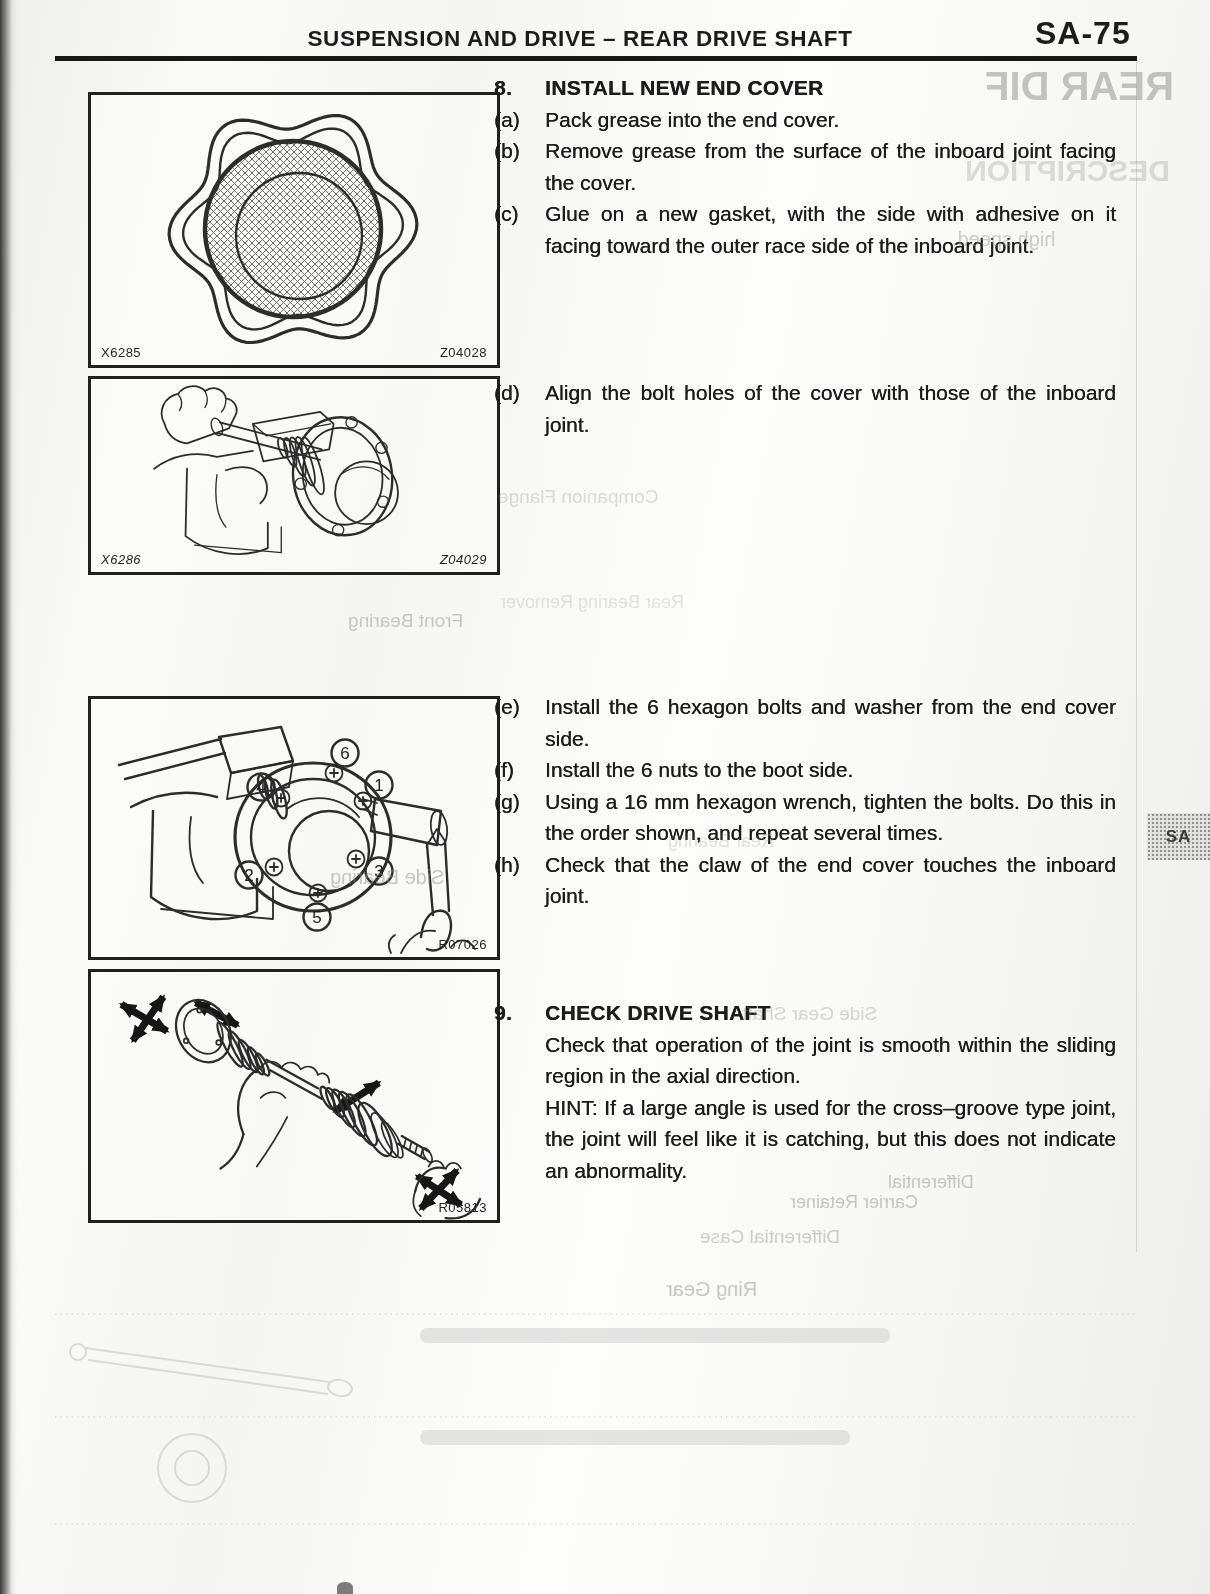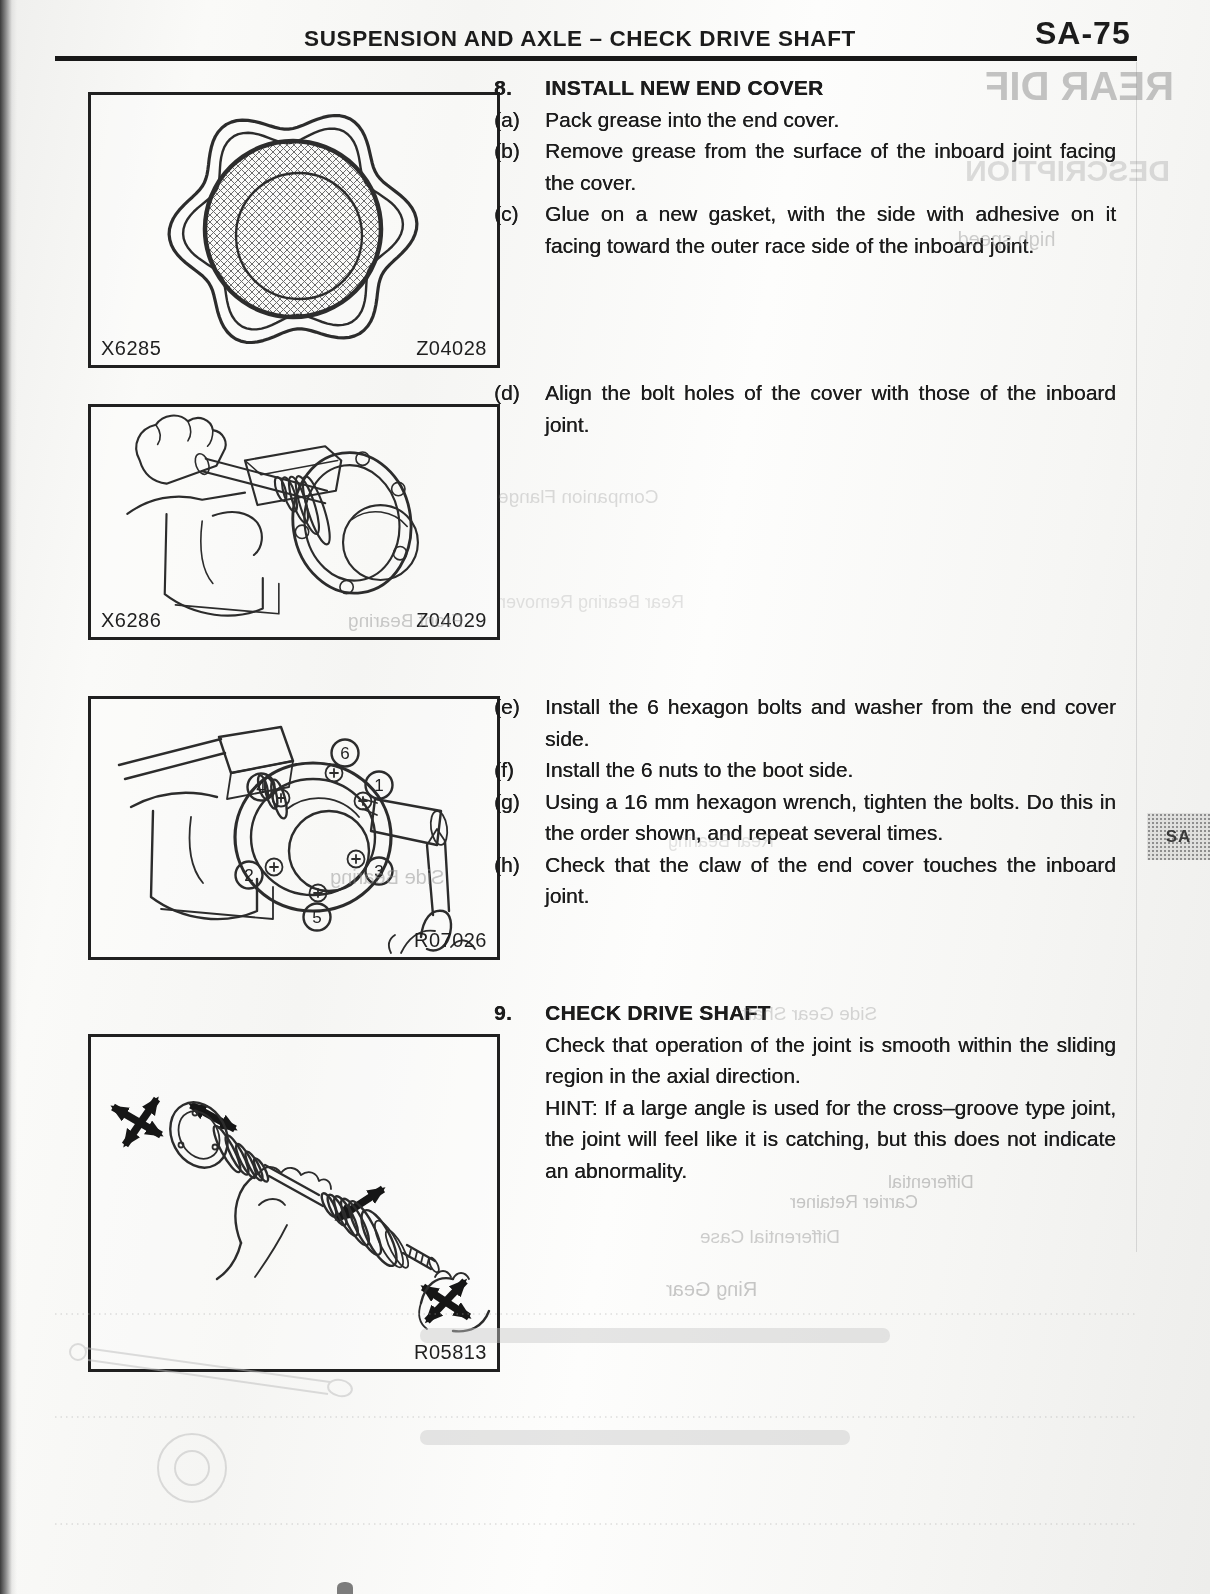--- a/index.html
+++ b/index.html
@@ -11,25 +11,25 @@
   .left-edge{position:absolute;left:0;top:0;width:17px;height:100%;
     background:linear-gradient(to right,#3b3b3b 0,#8c8c8c 35%,rgba(190,190,190,.28) 70%,rgba(190,190,190,0) 100%);}
   .page-number{position:absolute;top:15px;left:1035px;font-size:32px;font-weight:bold;letter-spacing:1px;}
   .page-title{position:absolute;top:26px;left:20px;width:1120px;text-align:center;
     font-size:22.5px;font-weight:bold;letter-spacing:.6px;}
   .header-rule{position:absolute;top:56px;left:55px;width:1082px;height:5px;background:#181818;}
   .vline{position:absolute;left:1136px;top:62px;width:1px;height:1190px;background:#cbcbcb;opacity:.75;}
 
   .fig{position:absolute;left:48px;width:412px;border:3px solid #202020;background:rgba(255,255,255,.30);box-sizing:border-box;}
   #fig1{top:76px;height:276px;}
-  #fig2{top:388px;height:236px;}
+  #fig2{top:360px;height:199px;font-style:italic;}
   #fig3{top:680px;height:264px;}
-  #fig4{top:1018px;height:338px;}
+  #fig4{top:953px;height:254px;}
   .fig svg{position:absolute;left:0;top:0;width:100%;height:100%;}
-  .fig .code{position:absolute;bottom:5px;font-size:20px;color:#1f1f1f;letter-spacing:.5px;}
+  .fig .code{position:absolute;bottom:5px;font-size:13px;color:#1f1f1f;letter-spacing:.5px;}
   .code-l{left:10px;}
   .code-r{right:10px;}
   svg .s{fill:none;stroke:#2c2c2c;stroke-width:2.4;stroke-linecap:round;stroke-linejoin:round;}
   svg .thin{stroke-width:1.8;}
   svg .thick{stroke-width:3.2;}
   svg .arrow{fill:none;stroke:#161616;stroke-width:7.5;stroke-linecap:butt;}
   svg .callout-num{font-family:"Liberation Sans",sans-serif;font-size:17px;fill:#222;}
 
   .tblock{position:absolute;left:494px;width:622px;font-size:21px;line-height:31.5px;
     text-shadow:.3px 0 0 currentColor;}
@@ -60,21 +60,21 @@
     border-radius:45% 45% 0 0;opacity:.8;}
 </style>
 </head>
 <body>
 
 <div class="page">
 
   <div class="left-edge"></div>
 
   <div class="page-number">SA-75</div>
-  <div class="page-title">SUSPENSION AND AXLE – CHECK DRIVE SHAFT</div>
+  <div class="page-title">SUSPENSION AND DRIVE – REAR DRIVE SHAFT</div>
   <div class="header-rule"></div>
   <div class="vline"></div>
 
   <figure class="fig" id="fig1">
     <svg viewBox="0 0 406 268">
       <defs>
         <pattern id="xh" width="7" height="7" patternUnits="userSpaceOnUse">
           <path d="M0 0L7 7M7 0L0 7" stroke="#6c6c6c" stroke-width="1"></path>
         </pattern>
       </defs>

